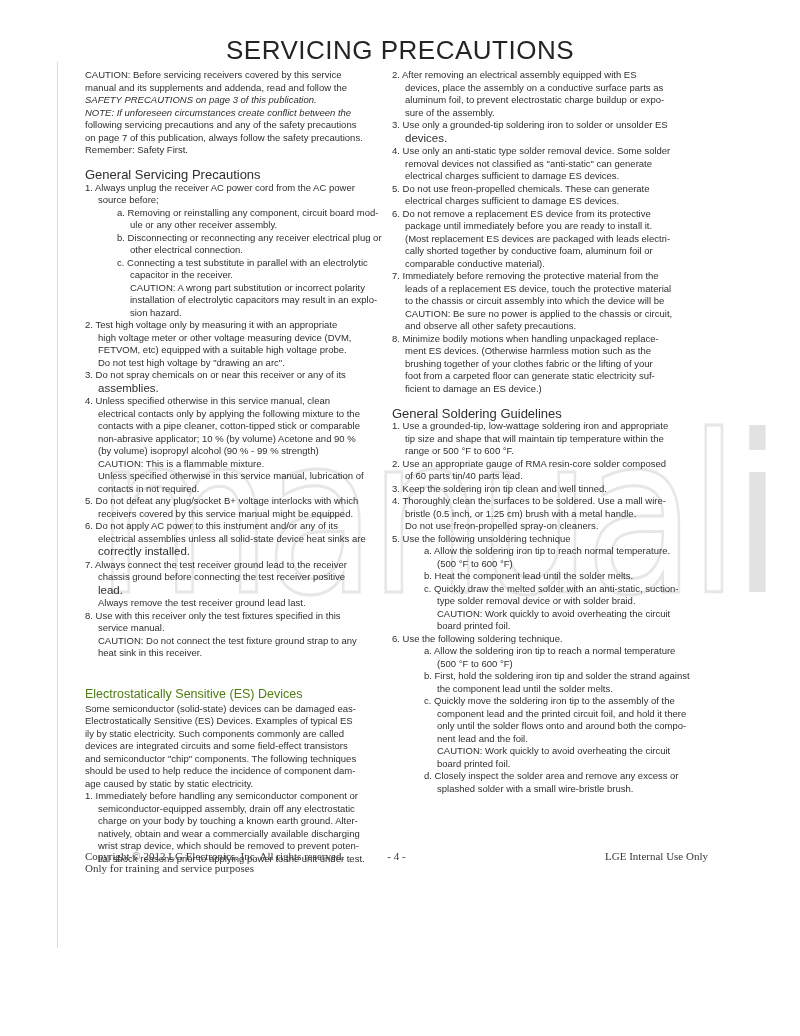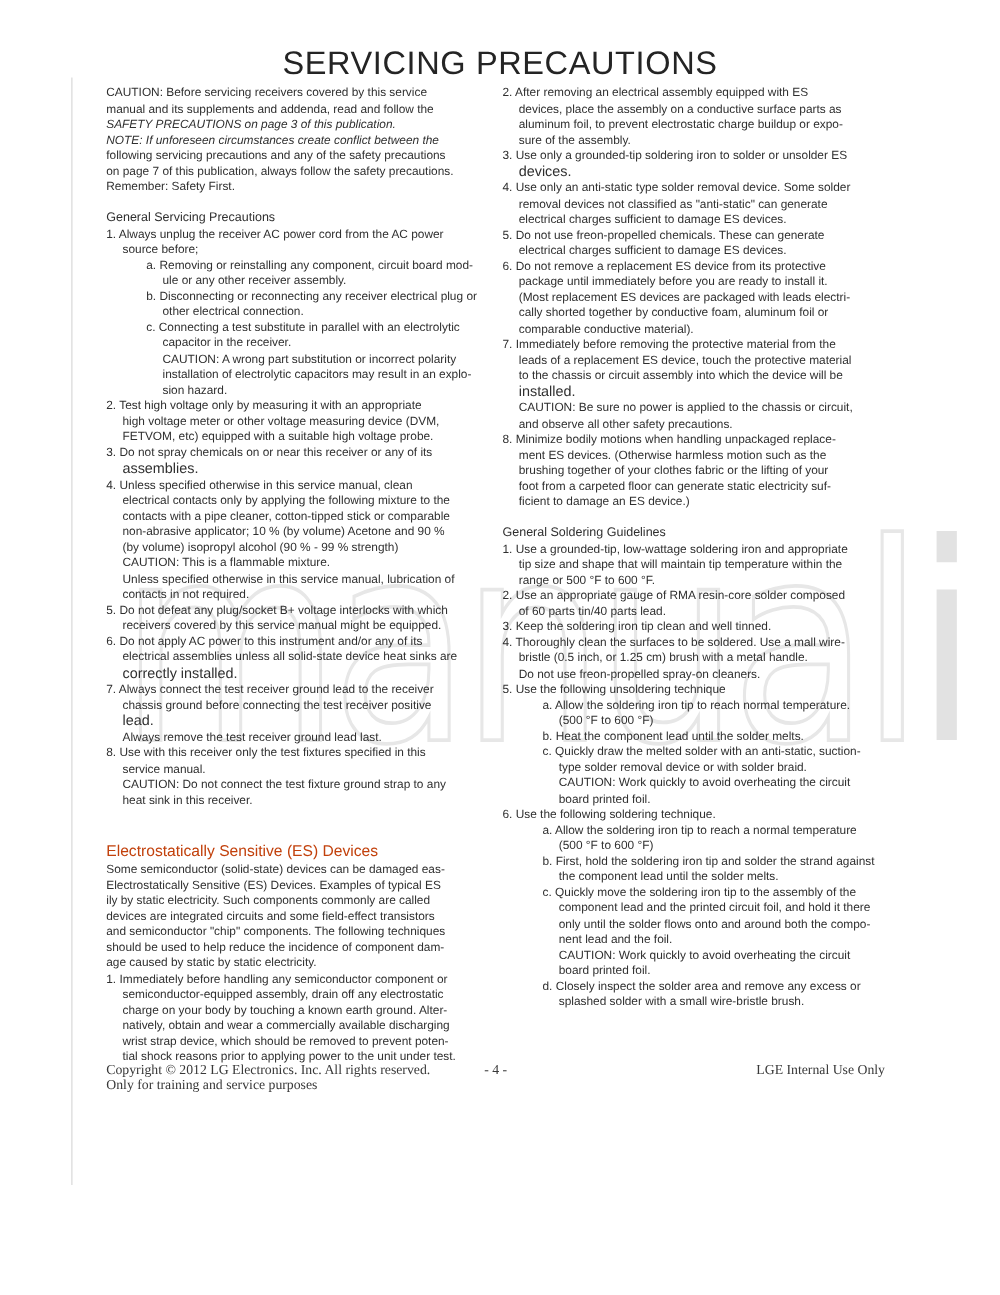--- a/index.html
+++ b/index.html
@@ -16,31 +16,31 @@
   }
   .watermark{
     position:absolute;left:96px;top:406px;z-index:1;white-space:nowrap;
     font-family:"DejaVu Sans",sans-serif;font-size:220px;line-height:1;
     letter-spacing:-8px;transform:scaleX(.82);transform-origin:left top;
     user-select:none;pointer-events:none;
   }
   .wm-outline{color:transparent;-webkit-text-stroke:3px #e7e7e7;}
   .wm-solid{color:#e2e2e2;-webkit-text-stroke:0;}
   .columns{
-    position:absolute;left:85px;top:69px;width:630px;display:flex;gap:11px;z-index:2;
+    position:absolute;left:85px;top:69px;width:630px;display:flex;gap:1px;z-index:2;
   }
   .col{flex:0 0 306px;width:306px;}
   .blk{font-size:9.5px;line-height:12.5px;}
   .blk .ln{display:block;white-space:nowrap;}
   .k-li{padding-left:13px;}
   .k-li .ln.first{margin-left:-13px;}
   .k-li2{margin-left:32px;padding-left:13px;}
   .k-li2 .ln.first{margin-left:-13px;}
-  .k-h{font-size:10px;}
-  .k-H{font-size:12.5px;line-height:18px;color:#c2410c;}
+  .k-h{font-size:13px;}
+  .k-H{font-size:12.5px;line-height:18px;color:#4d7c0f;}
   .it{font-style:italic;}
   .lg{font-size:11.5px;}
   .footer{
     position:absolute;left:85px;top:851px;width:623px;height:30px;
     font-size:11px;line-height:11.5px;color:#383838;z-index:2;font-family:Liberation Serif, serif;
   }
   .footer-left{position:absolute;left:0;top:0;}
   .footer-center{position:absolute;left:50%;transform:translateX(-50%);top:0;}
   .footer-right{position:absolute;right:0;top:0;}
 </style>
@@ -86,20 +86,21 @@
           <span class="ln first"><span>c. Connecting a test substitute in parallel with an electrolytic</span></span>
           <span class="ln"><span>capacitor in the receiver.</span></span>
           <span class="ln"><span>CAUTION: A wrong part substitution or incorrect polarity</span></span>
           <span class="ln"><span>installation of electrolytic capacitors may result in an explo-</span></span>
           <span class="ln"><span>sion hazard.</span></span>
         </div>
         <div class="blk k-li">
           <span class="ln first"><span>2. Test high voltage only by measuring it with an appropriate</span></span>
           <span class="ln"><span>high voltage meter or other voltage measuring device (DVM,</span></span>
           <span class="ln"><span>FETVOM, etc) equipped with a suitable high voltage probe.</span></span>
+          <span class="ln"><span>Do not test high voltage by "drawing an arc".</span></span>
         </div>
         <div class="blk k-li">
           <span class="ln first"><span>3. Do not spray chemicals on or near this receiver or any of its</span></span>
           <span class="ln"><span class="lg">assemblies.</span></span>
         </div>
         <div class="blk k-li">
           <span class="ln first"><span>4. Unless specified otherwise in this service manual, clean</span></span>
           <span class="ln"><span>electrical contacts only by applying the following mixture to the</span></span>
           <span class="ln"><span>contacts with a pipe cleaner, cotton-tipped stick or comparable</span></span>
           <span class="ln"><span>non-abrasive applicator; 10 % (by volume) Acetone and 90 %</span></span>
@@ -175,21 +176,20 @@
           <span class="ln first"><span>6. Do not remove a replacement ES device from its protective</span></span>
           <span class="ln"><span>package until immediately before you are ready to install it.</span></span>
           <span class="ln"><span>(Most replacement ES devices are packaged with leads electri-</span></span>
           <span class="ln"><span>cally shorted together by conductive foam, aluminum foil or</span></span>
           <span class="ln"><span>comparable conductive material).</span></span>
         </div>
         <div class="blk k-li">
           <span class="ln first"><span>7. Immediately before removing the protective material from the</span></span>
           <span class="ln"><span>leads of a replacement ES device, touch the protective material</span></span>
           <span class="ln"><span>to the chassis or circuit assembly into which the device will be</span></span>
-          <span class="ln"><span class="lg">installed.</span></span>
           <span class="ln"><span>CAUTION: Be sure no power is applied to the chassis or circuit,</span></span>
           <span class="ln"><span>and observe all other safety precautions.</span></span>
         </div>
         <div class="blk k-li">
           <span class="ln first"><span>8. Minimize bodily motions when handling unpackaged replace-</span></span>
           <span class="ln"><span>ment ES devices. (Otherwise harmless motion such as the</span></span>
           <span class="ln"><span>brushing together of your clothes fabric or the lifting of your</span></span>
           <span class="ln"><span>foot from a carpeted floor can generate static electricity suf-</span></span>
           <span class="ln"><span>ficient to damage an ES device.)</span></span>
         </div>

